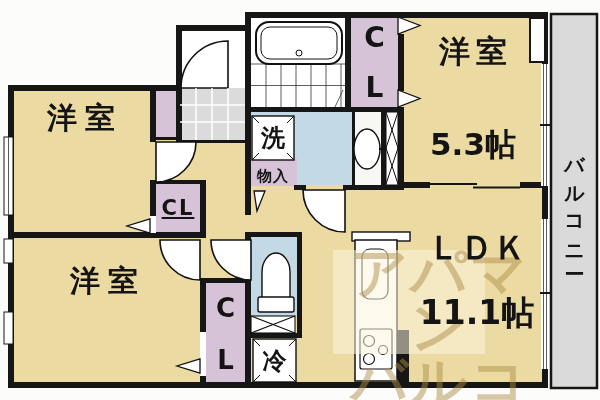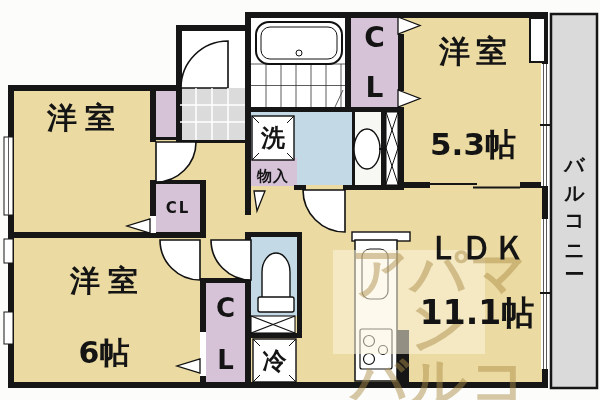--- a/index.html
+++ b/index.html
@@ -204,21 +204,20 @@
   <span>アパマン</span><br>
   <span>バルコニー</span>
 </div>
 
 <div class="lbl stack" style="left:12px;top:103px;width:138px;height:112px;font-size:30px;">
   <span style="letter-spacing:8px;margin-left:8px;">洋室</span>
 </div>
 
 <div class="lbl stack" style="left:18px;top:266px;width:172px;height:102px;font-size:30px;">
   <span style="letter-spacing:8px;margin-left:8px;">洋室</span>
-  <span>6帖</span>
 </div>
 
 <div class="lbl stack" style="left:404px;top:36px;width:138px;height:124px;font-size:31px;">
   <span style="letter-spacing:6px;margin-left:6px;">洋室</span>
   <span>5.3帖</span>
 </div>
 
 <div class="lbl stack" style="left:408px;top:231px;width:138px;height:98px;font-size:33px;">
   <span>ＬＤＫ</span>
   <span>11.1帖</span>
@@ -229,21 +228,21 @@
 
 <div class="lbl" style="left:249px;top:159px;width:48px;height:34px;font-size:15px;letter-spacing:1px;">物入</div>
 
 <div class="lbl" style="left:253px;top:339px;width:43px;height:43px;font-size:24px;">冷</div>
 
 <div class="lbl stack" style="left:351px;top:24px;width:47px;height:78px;font-size:28px;">
   <span>C</span>
   <span>L</span>
 </div>
 
-<div class="lbl" style="left:156px;top:186px;width:44px;height:44px;font-size:15px;letter-spacing:2px;">CL</div>
+<div class="lbl" style="left:156px;top:186px;width:44px;height:44px;font-size:21px;letter-spacing:2px;text-decoration:underline;">CL</div>
 
 <div class="lbl stack" style="left:206px;top:295px;width:39px;height:78px;font-size:26px;">
   <span>C</span>
   <span>L</span>
 </div>
 
 <div class="lbl vert" style="left:555px;top:108px;width:40px;height:195px;font-size:20px;">バルコニー</div>
 
 </div>
 

